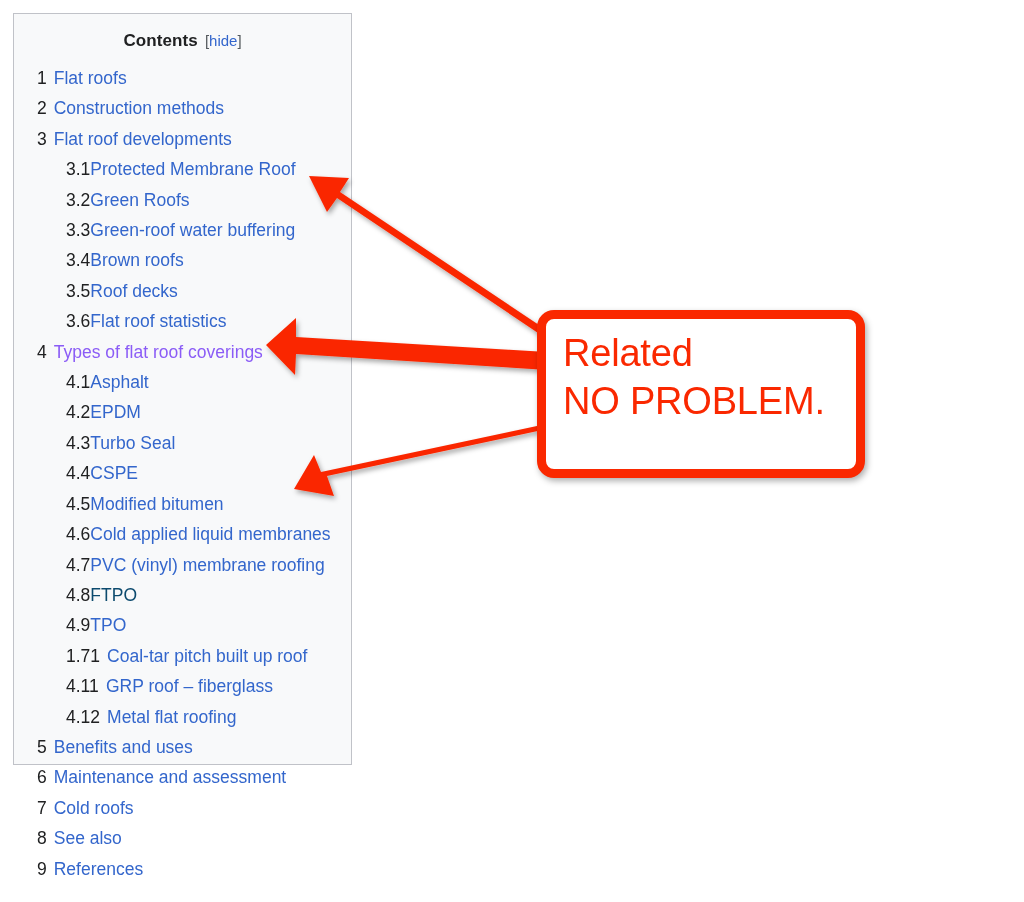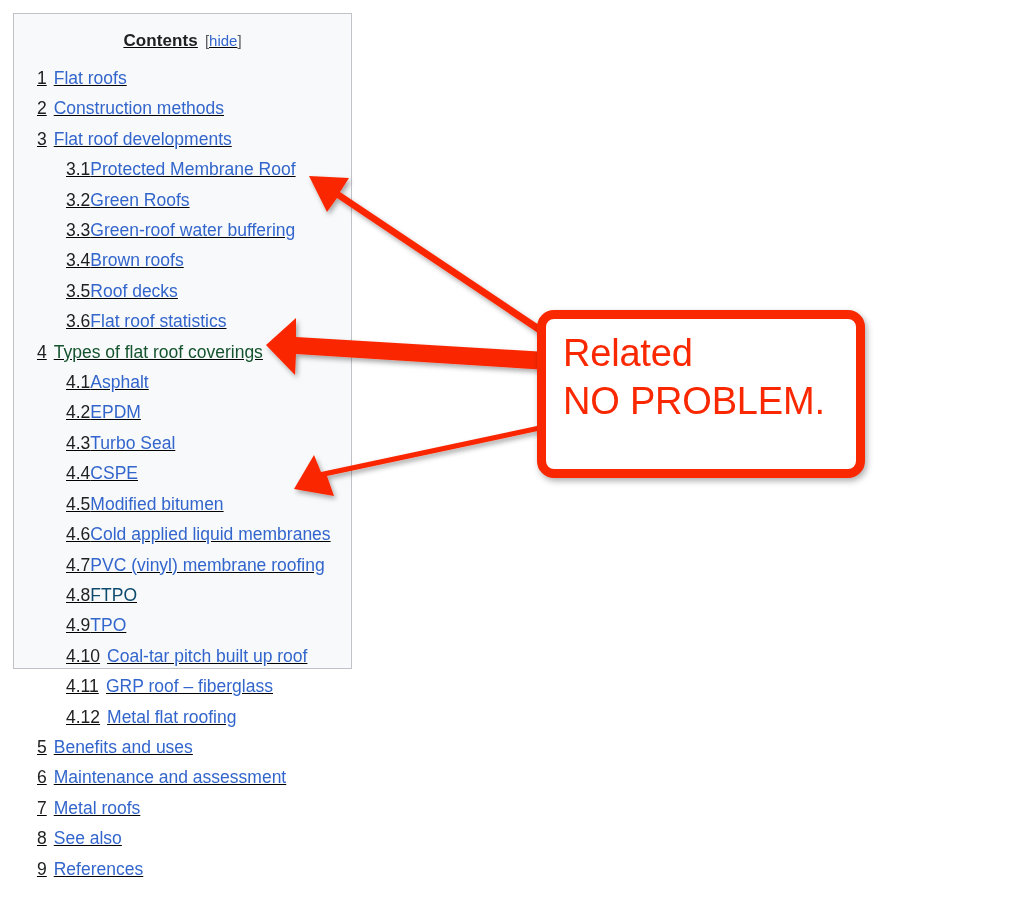--- a/index.html
+++ b/index.html
@@ -15,26 +15,25 @@
     font-family: "Liberation Sans", sans-serif;
     -webkit-font-smoothing: antialiased;
   }
 
   
   #toc-box {
     position: absolute;
     left: 13px;
     top: 13px;
     width: 339px;
-    height: 656px;
+    height: 752px;
     box-sizing: border-box;
     background: #f8f9fa;
     border: 1px solid #c0c2c8;
     padding: 9px 0 12px 0;
-    text-decoration: underline;
   }
 
   #toc-header {
     text-align: center;
     font-size: 17px;
     line-height: 22px;
     padding: 7px 0 11px 0;
     color: #202122;
   }
   #toc-title {
@@ -164,21 +163,21 @@
       <li class="toc-item lvl2">
         <span class="num">3.5</span>
         <span class="txt" style="color: rgb(51, 102, 204);">Roof decks</span>
       </li>
       <li class="toc-item lvl2">
         <span class="num">3.6</span>
         <span class="txt" style="color: rgb(51, 102, 204);">Flat roof statistics</span>
       </li>
       <li class="toc-item lvl1">
         <span class="num">4</span>
-        <span class="txt" style="color: #14532d;">Types of flat roof coverings</span>
+        <span class="txt" style="color: #8b5cf6;">Types of flat roof coverings</span>
       </li>
       <li class="toc-item lvl2">
         <span class="num">4.1</span>
         <span class="txt" style="color: rgb(51, 102, 204);">Asphalt</span>
       </li>
       <li class="toc-item lvl2">
         <span class="num">4.2</span>
         <span class="txt" style="color: rgb(51, 102, 204);">EPDM</span>
       </li>
       <li class="toc-item lvl2">
@@ -203,42 +202,42 @@
       </li>
       <li class="toc-item lvl2">
         <span class="num">4.8</span>
         <span class="txt" style="color: #0c4a6e;">FTPO</span>
       </li>
       <li class="toc-item lvl2">
         <span class="num">4.9</span>
         <span class="txt" style="color: rgb(51, 102, 204);">TPO</span>
       </li>
       <li class="toc-item lvl2 wide">
-        <span class="num">4.10</span>
+        <span class="num">1.71</span>
         <span class="txt" style="color: rgb(51, 102, 204);">Coal-tar pitch built up roof</span>
       </li>
       <li class="toc-item lvl2 wide">
         <span class="num">4.11</span>
         <span class="txt" style="color: rgb(51, 102, 204);">GRP roof – fiberglass</span>
       </li>
       <li class="toc-item lvl2 wide">
         <span class="num">4.12</span>
         <span class="txt" style="color: rgb(51, 102, 204);">Metal flat roofing</span>
       </li>
       <li class="toc-item lvl1">
         <span class="num">5</span>
         <span class="txt" style="color: rgb(51, 102, 204);">Benefits and uses</span>
       </li>
       <li class="toc-item lvl1">
         <span class="num">6</span>
         <span class="txt" style="color: rgb(51, 102, 204);">Maintenance and assessment</span>
       </li>
       <li class="toc-item lvl1">
         <span class="num">7</span>
-        <span class="txt" style="color: rgb(51, 102, 204);">Metal roofs</span>
+        <span class="txt" style="color: rgb(51, 102, 204);">Cold roofs</span>
       </li>
       <li class="toc-item lvl1">
         <span class="num">8</span>
         <span class="txt" style="color: rgb(51, 102, 204);">See also</span>
       </li>
       <li class="toc-item lvl1">
         <span class="num">9</span>
         <span class="txt" style="color: rgb(51, 102, 204);">References</span>
       </li>
     </ul>

